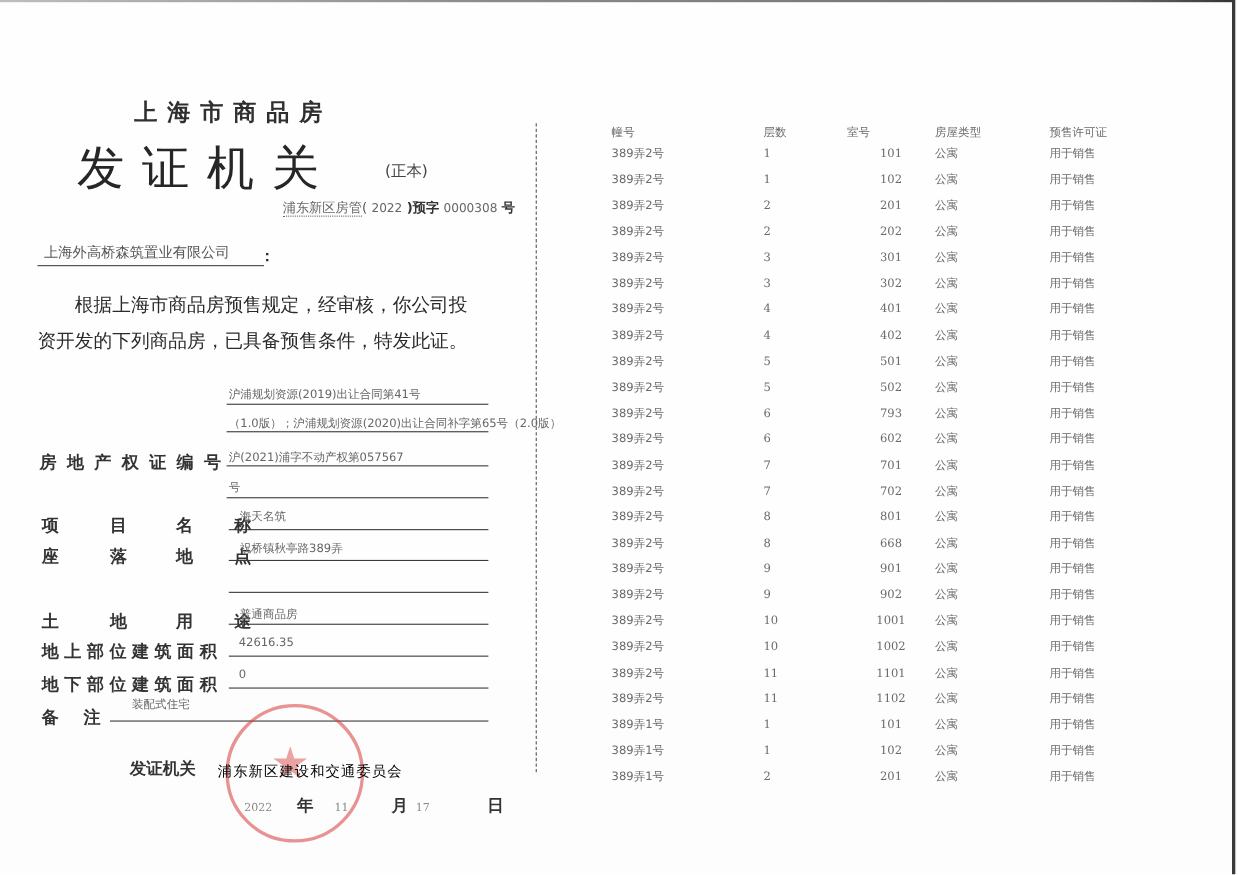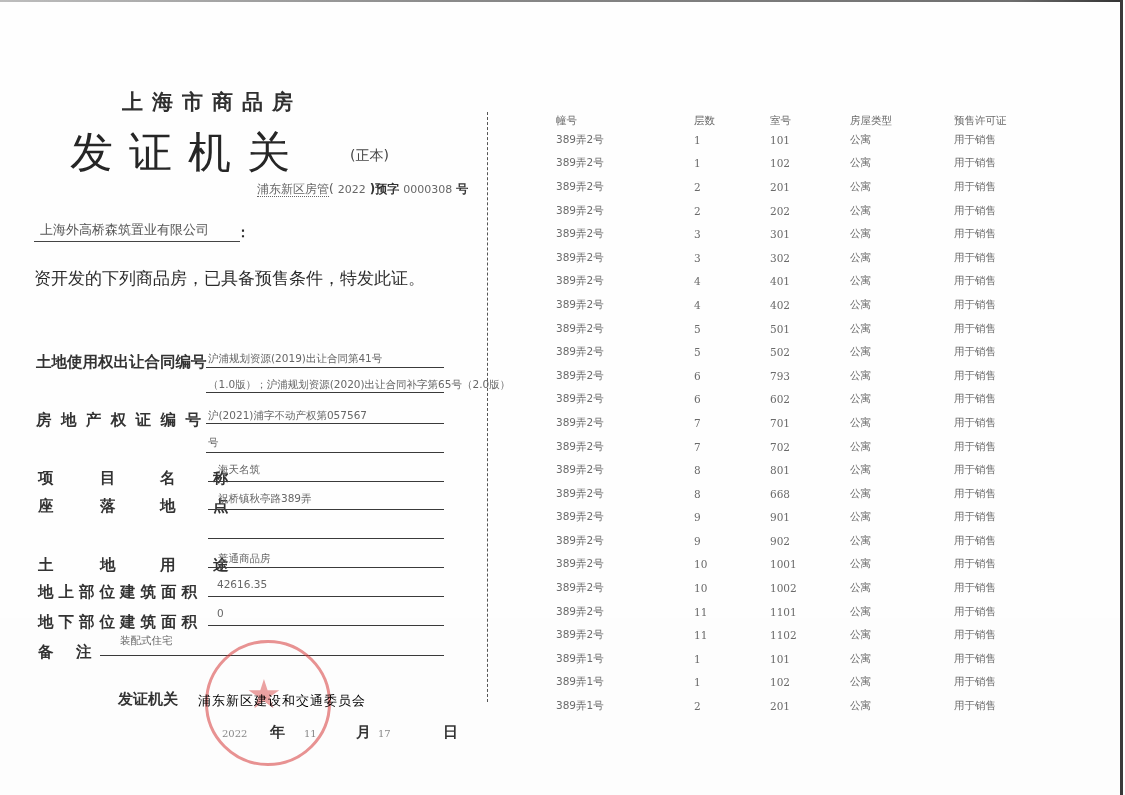--- a/index.html
+++ b/index.html
@@ -40,21 +40,21 @@
   .date .u { font-family: "DejaVu Serif", serif; font-size: 15px; font-weight: bold; color: #333; }
 
   .seal { position: absolute; left: 205px; top: 640px; width: 120px; height: 120px; border-radius: 50%; border: 3px solid rgba(214,58,58,0.65); opacity: 0.85; }
   .seal .star { position: absolute; left: 38px; top: 28px; font-size: 40px; color: rgba(214,58,58,0.55); }
 
   table.units { position: absolute; left: 556px; top: 114px; border-collapse: collapse; font-size: 10.5px; color: #6a6a6a; }
   table.units th { font-weight: normal; text-align: left; height: 14px; padding: 0; color: #6a6a6a; }
   table.units td { height: 23.6px; padding: 0; vertical-align: middle; font-family: "DejaVu Serif", serif; }
   table.units td.c0 { width: 138px; font-family: "DejaVu Sans", sans-serif; }
   table.units td.c1 { width: 76px; }
-  table.units td.c2 { width: 80px; }
+  table.units td.c2 { width: 80px; text-align: center; }
   table.units td.c3 { width: 104px; font-family: "DejaVu Sans", sans-serif; }
   table.units td.c4 { width: 60px; font-family: "DejaVu Sans", sans-serif; }
 </style>
 </head>
 <body>
 
 <div class="page">
   <div class="edge-top"></div>
   <div class="edge-right"></div>
   <div class="divider"></div>
@@ -64,24 +64,24 @@
   <div class="t2sub">(正本)</div>
 
   <div class="permit">
     <span class="dist">浦东新区房管</span><span>(</span><span class="num">2022</span><span class="bold">)预字</span><span class="num">0000308</span><span class="bold">号</span>
   </div>
 
   <div class="company">上海外高桥森筑置业有限公司</div>
   <div class="colon">：</div>
 
   <div class="body-text">
+    <div class="indent">根据上海市商品房预售规定，经审核，你公司投</div>
     <div>资开发的下列商品房，已具备预售条件，特发此证。</div>
   </div>
 
-  <div class="lbl" style="left:36px;top:352px;">土地使用权出让合同编号</div>
   <div class="val" style="left:208px;top:352px;">沪浦规划资源(2019)出让合同第41号</div>
   <div class="line" style="left:206px;top:367px;width:238px;"></div>
   <div class="val" style="left:208px;top:378px;">（1.0版）；沪浦规划资源(2020)出让合同补字第65号（2.0版）</div>
   <div class="line" style="left:206px;top:392px;width:238px;"></div>
 
   <div class="lbl" style="left:36px;top:410px;letter-spacing:2px;">房 地 产 权 证 编 号</div>
   <div class="val" style="left:208px;top:409px;">沪(2021)浦字不动产权第057567</div>
   <div class="line" style="left:206px;top:423px;width:238px;"></div>
   <div class="val" style="left:208px;top:436px;">号</div>
   <div class="line" style="left:206px;top:452px;width:238px;"></div>

